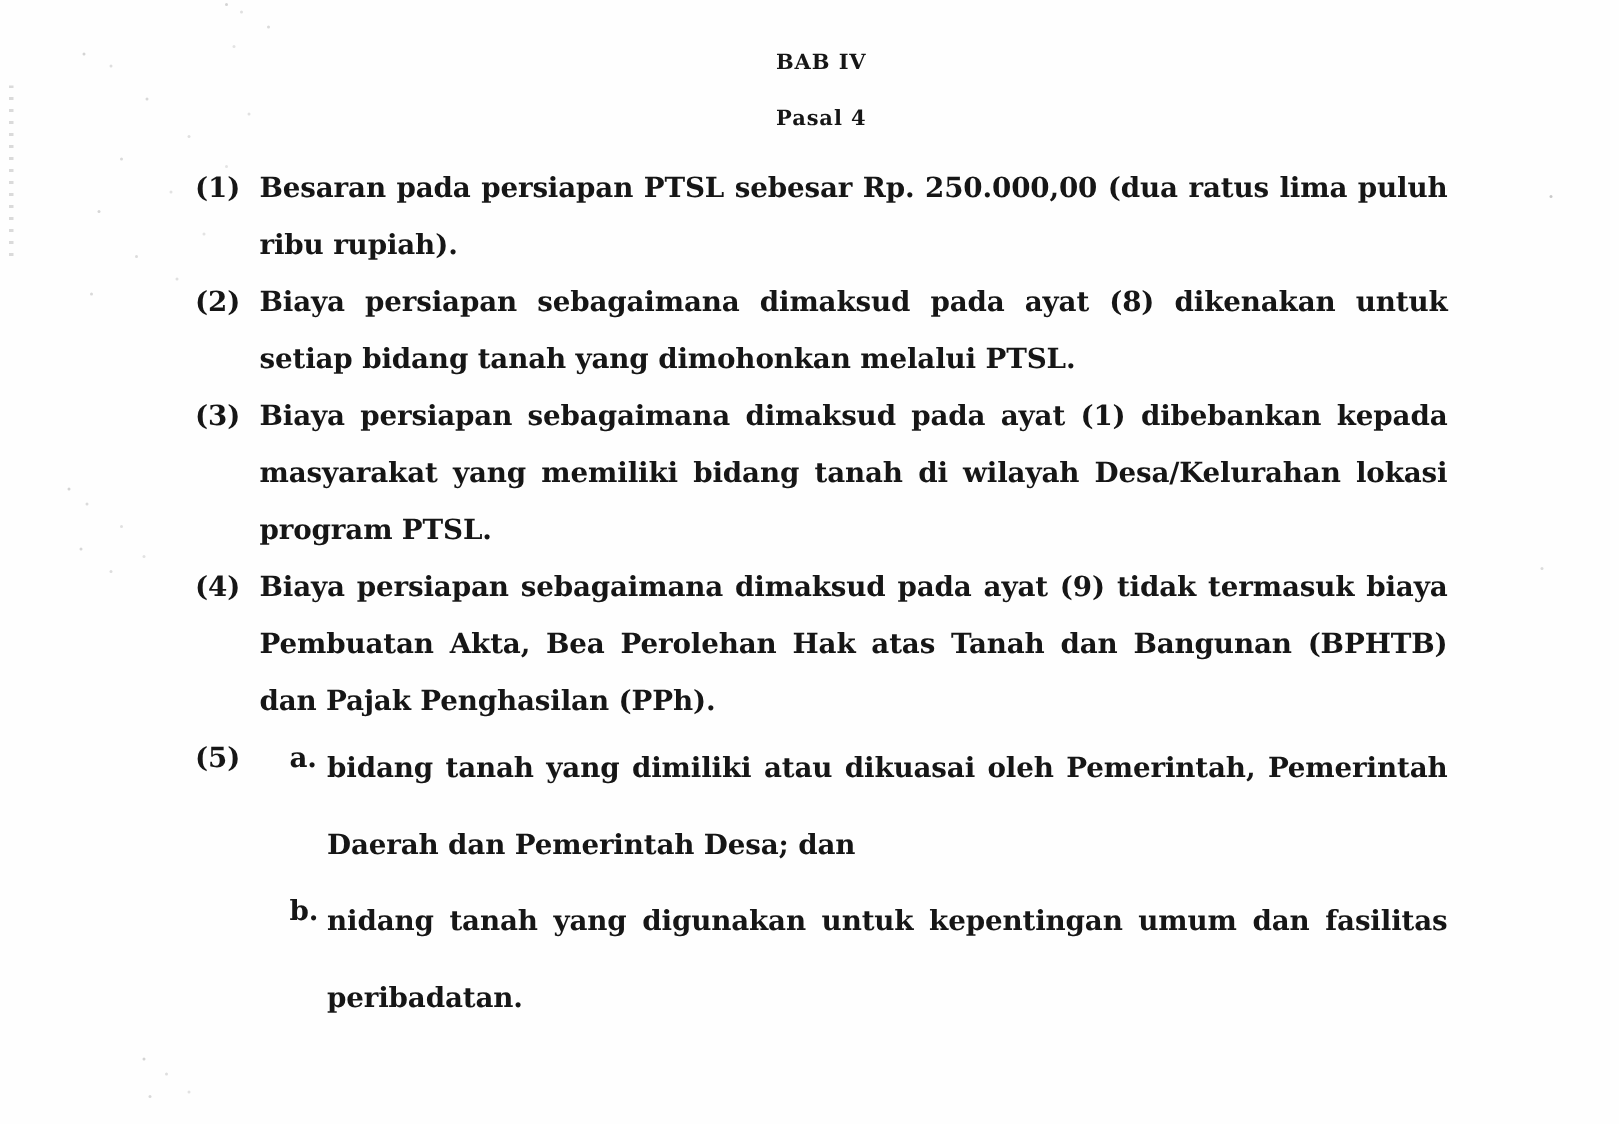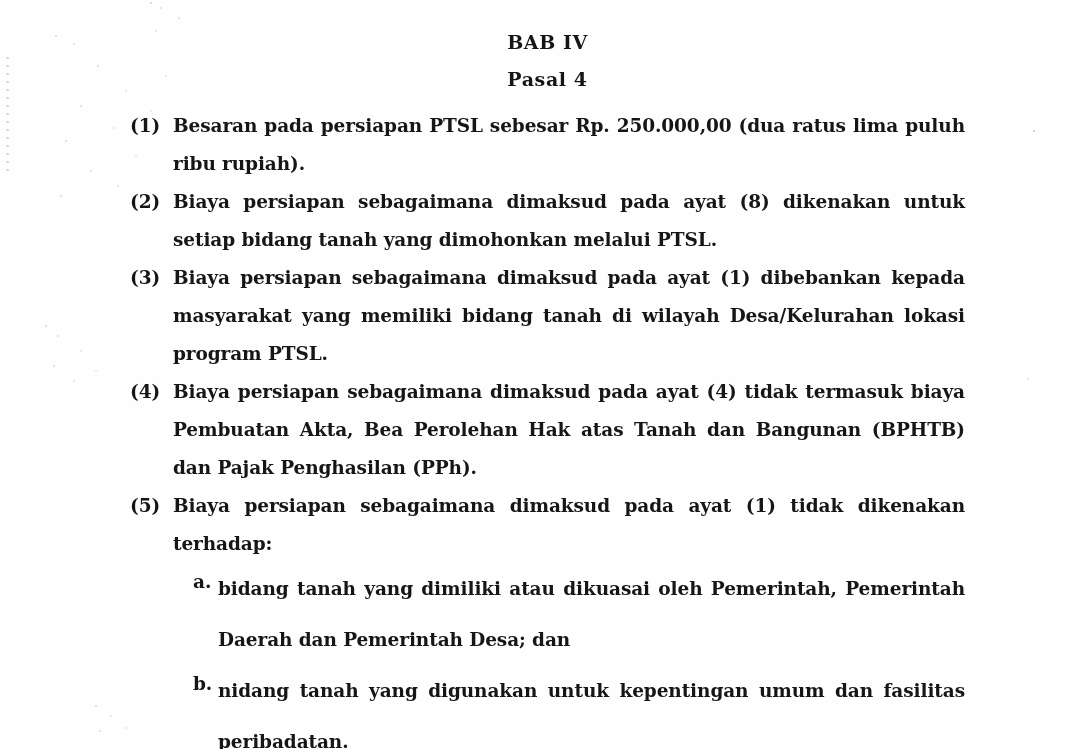--- a/index.html
+++ b/index.html
@@ -19,21 +19,21 @@
   .page {
     position: absolute;
     left: 130px;
     top: 0;
     width: 835px;
   }
   .headings {
     padding-top: 24px;
     text-align: center;
     font-weight: 700;
-    font-size: 19px;
+    font-size: 14px;
     letter-spacing: 0.6px;
   }
   .headings .h-line {
     line-height: 37px;
   }
   .clauses {
     margin-top: 9px;
     font-size: 18.5px;
     font-weight: 700;
     letter-spacing: -0.1px;
@@ -160,28 +160,27 @@
     <div class="clause">
       <div class="clause-num">(3)</div>
       <div class="clause-content">
         <div class="clause-body">Biaya persiapan sebagaimana dimaksud pada ayat (1) dibebankan kepada masyarakat yang memiliki bidang tanah di wilayah Desa/Kelurahan lokasi program PTSL.</div>
       </div>
     </div>
 
     <div class="clause">
       <div class="clause-num">(4)</div>
       <div class="clause-content">
-        <div class="clause-body">Biaya persiapan sebagaimana dimaksud pada ayat (4) tidak termasuk biaya Pembuatan Akta, Bea Perolehan Hak atas Tanah dan Bangunan (BPHTB) dan Pajak Penghasilan (PPh).</div>
+        <div class="clause-body">Biaya persiapan sebagaimana dimaksud pada ayat (9) tidak termasuk biaya Pembuatan Akta, Bea Perolehan Hak atas Tanah dan Bangunan (BPHTB) dan Pajak Penghasilan (PPh).</div>
       </div>
     </div>
 
     <div class="clause">
       <div class="clause-num">(5)</div>
       <div class="clause-content">
-        <div class="clause-body">Biaya persiapan sebagaimana dimaksud pada ayat (1) tidak dikenakan terhadap:</div>
         <div class="subitems">
           <div class="subitem">
             <div class="subitem-letter">a.</div>
             <div class="subitem-body">bidang tanah yang dimiliki atau dikuasai oleh Pemerintah, Pemerintah Daerah dan Pemerintah Desa; dan</div>
           </div>
           <div class="subitem">
             <div class="subitem-letter">b.</div>
             <div class="subitem-body">nidang tanah yang digunakan untuk kepentingan umum dan fasilitas peribadatan.</div>
           </div>
         </div>

